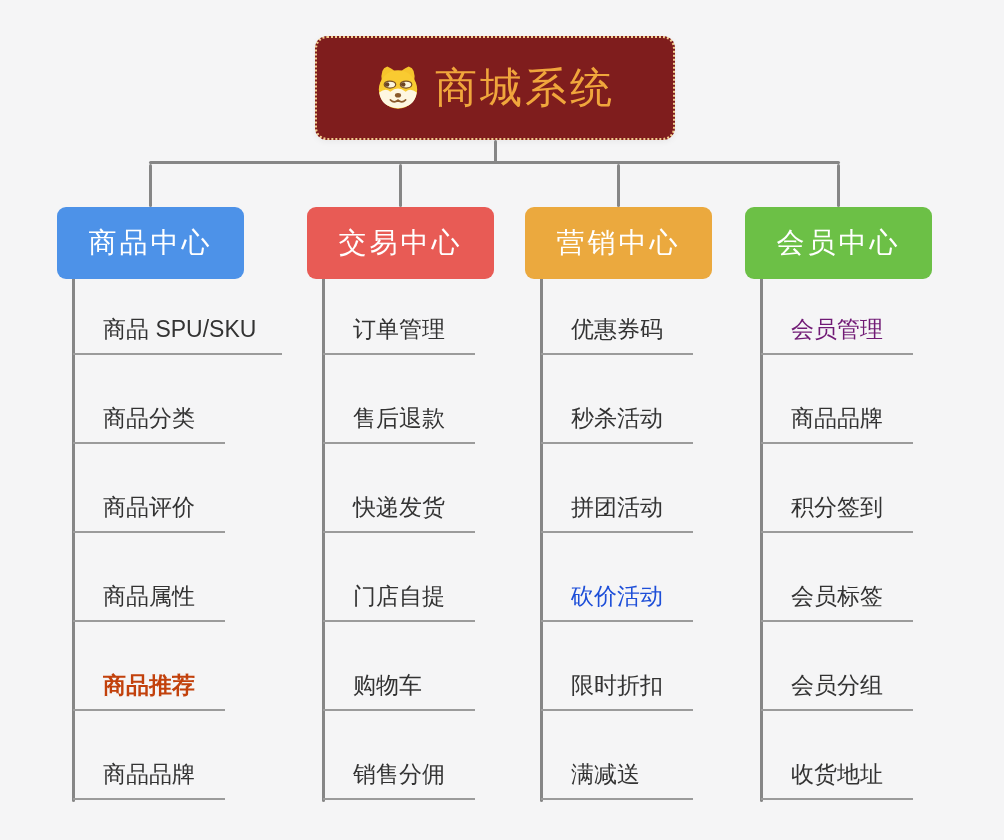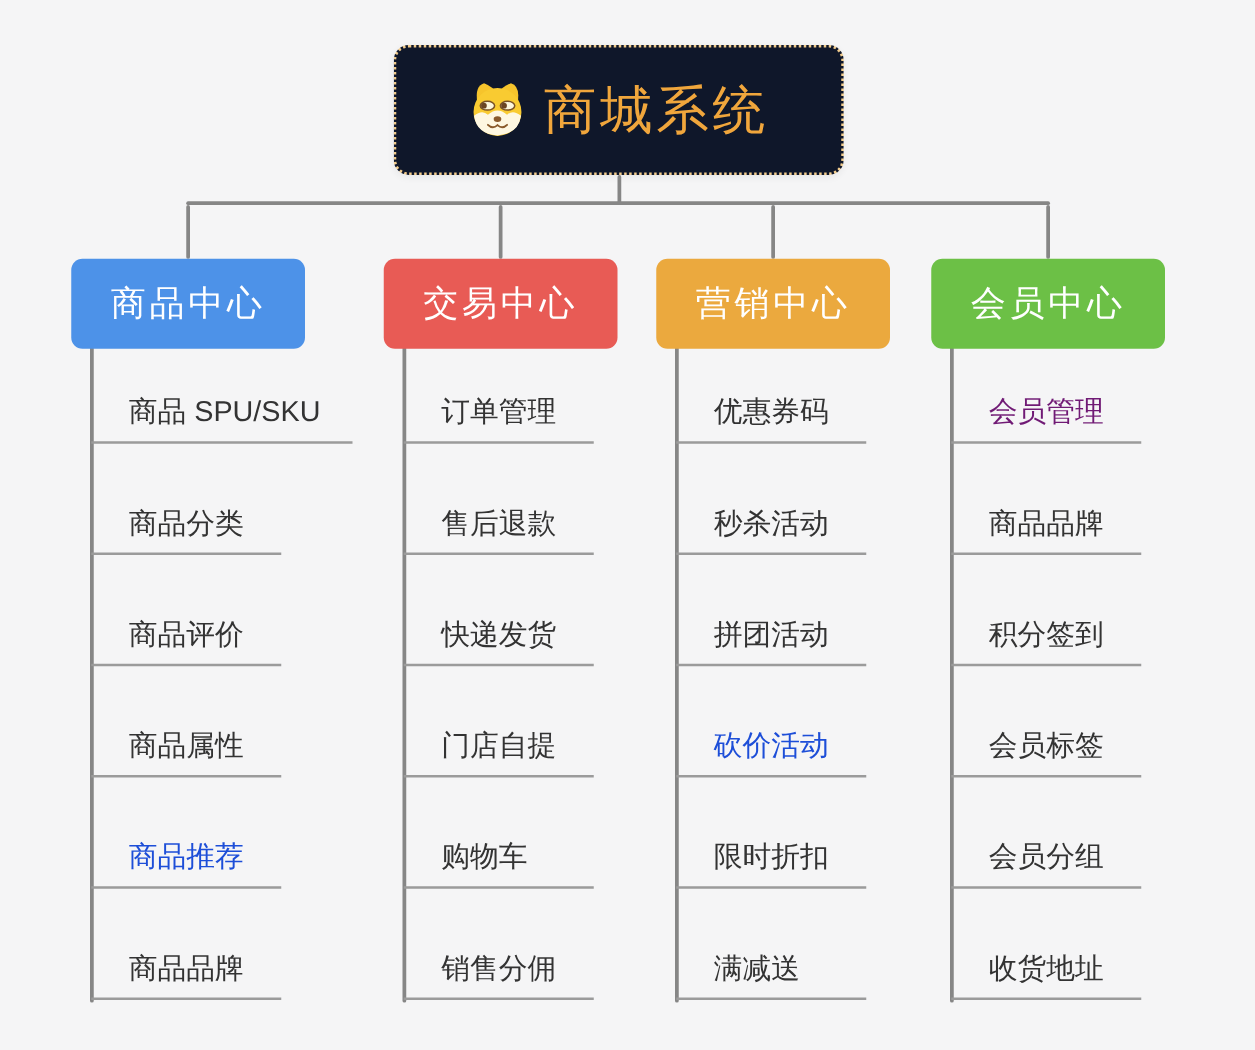--- a/index.html
+++ b/index.html
@@ -10,21 +10,21 @@
   .canvas{
     position:relative;
     width:1004px;height:840px;
     background:#F5F5F6;
     overflow:hidden;
   }
   
   .root-node{
     position:absolute;
     left:315px;top:36px;width:360px;height:104px;
-    background:#0f172a;
+    background:#7f1d1d;
     border:2px dotted #F3CD8E;
     border-radius:12px;
     box-sizing:border-box;
     display:flex;align-items:center;justify-content:center;
     box-shadow:0 2px 6px rgba(0,0,0,0.05);
     cursor:pointer;
   }
   .root-node .dog{width:46px;height:46px;margin-right:14px;flex:0 0 auto;display:block;}
   .root-title{
     font-size:42px;
@@ -101,21 +101,21 @@
       </div>
       <div class="topic-item" style="left: 73px; top: 398px; border-bottom-color: rgb(155, 155, 155); color: rgb(51, 51, 51);">
         <span>商品分类</span>
       </div>
       <div class="topic-item" style="left: 73px; top: 487px; border-bottom-color: rgb(155, 155, 155); color: rgb(51, 51, 51);">
         <span>商品评价</span>
       </div>
       <div class="topic-item" style="left: 73px; top: 576px; border-bottom-color: rgb(155, 155, 155); color: rgb(51, 51, 51);">
         <span>商品属性</span>
       </div>
-      <div class="topic-item" style="left: 73px; top: 665px; border-bottom-color: rgb(155, 155, 155); color: #1d4ed8;">
+      <div class="topic-item" style="left: 73px; top: 665px; border-bottom-color: rgb(155, 155, 155); color: #c2410c; font-weight: bold;">
         <span>商品推荐</span>
       </div>
       <div class="topic-item" style="left: 73px; top: 754px; border-bottom-color: rgb(155, 155, 155); color: rgb(51, 51, 51);">
         <span>商品品牌</span>
       </div>
       <div class="branch-node" style="left: 307px; background: rgb(232, 91, 85); color: rgb(255, 255, 255);">
         <span>交易中心</span>
       </div>
       <div class="topic-item" style="left: 323px; top: 309px; border-bottom-color: rgb(155, 155, 155); color: rgb(51, 51, 51);">
         <span>订单管理</span>

